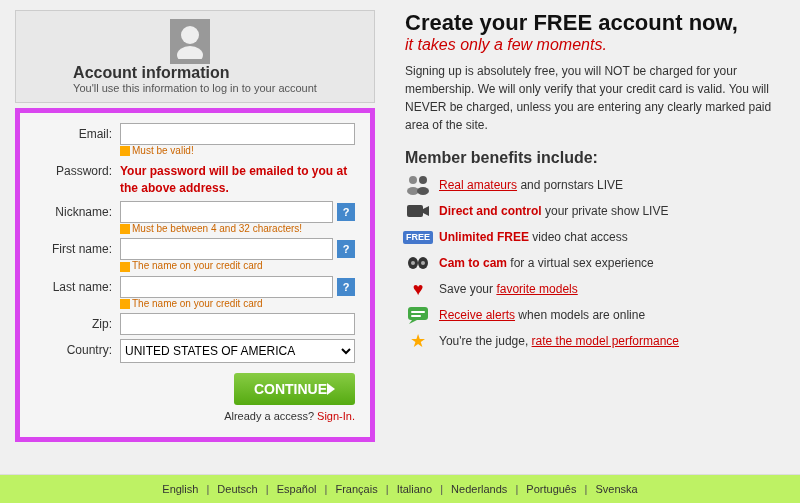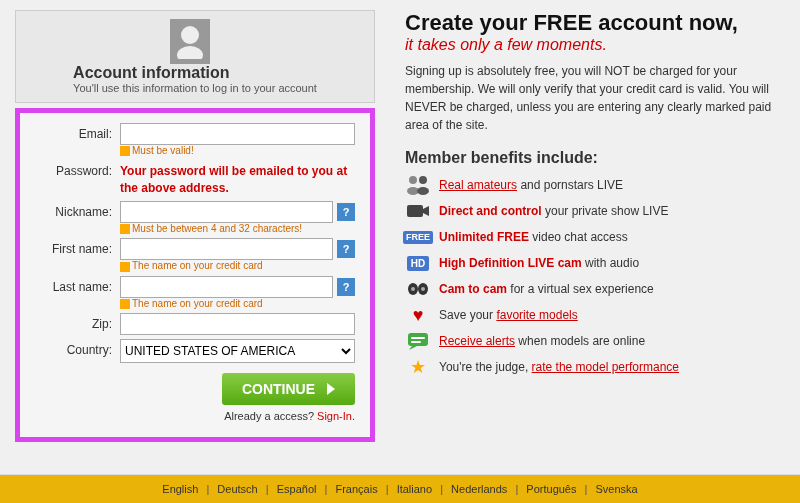--- a/index.html
+++ b/index.html
@@ -136,21 +136,21 @@
       background: linear-gradient(to bottom, #88cc44, #55aa11);
       color: #fff;
       border: none;
       padding: 8px 20px;
       font-size: 14px;
       font-weight: bold;
       cursor: pointer;
       border-radius: 3px;
       display: flex;
       align-items: center;
-      gap: 12px;
+      gap: 0;
     }
     .continue-btn .arrow {
       width: 0;
       height: 0;
       border-top: 6px solid transparent;
       border-bottom: 6px solid transparent;
       border-left: 8px solid #fff;
     }
     .btn-row {
       display: flex;
@@ -212,21 +212,21 @@
     }
     .benefit-text em { font-style: normal; color: #cc0000; font-weight: bold; }
     .benefit-text a { color: #cc0000; text-decoration: underline; cursor: pointer; }
     
     .footer {
       text-align: center;
       padding: 8px;
       font-size: 11px;
       color: #555;
       border-top: 1px solid #ddd;
-      background: #eab308;
+      background: #bef264;
     }
     .footer a { color: #333; text-decoration: none; margin: 0 5px; }
     .password-row-field {
       padding-top: 3px;
     }
   </style>
 </head>
 <body>
 
 <div class="page-wrapper">
@@ -362,26 +362,20 @@
         <span class="benefit-text"><em>Direct and control</em> your private show LIVE</span>
       </div>
 
       <div class="benefit-item">
         <div class="benefit-icon">
           <div style="background:#4477cc;color:#fff;font-size:9px;font-weight:bold;padding:1px 3px;border-radius:2px;line-height:1.2;">FREE</div>
         </div>
         <span class="benefit-text"><em>Unlimited FREE</em> video chat access</span>
       </div>
 
-      <div class="benefit-item">
-        <div class="benefit-icon">
-          <div style="background:#4477cc;color:#fff;font-size:10px;font-weight:bold;padding:1px 4px;border-radius:2px;line-height:1.3;">HD</div>
-        </div>
-        <span class="benefit-text"><em>High Definition LIVE cam</em> with audio</span>
-      </div>
 
       <div class="benefit-item">
         <div class="benefit-icon">
           <svg width="24" height="16" viewBox="0 0 24 16">
             <ellipse cx="7" cy="8" rx="5" ry="6" fill="#333"></ellipse>
             <circle cx="7" cy="8" r="2" fill="#aaa"></circle>
             <ellipse cx="17" cy="8" rx="5" ry="6" fill="#333"></ellipse>
             <circle cx="17" cy="8" r="2" fill="#aaa"></circle>
           </svg>
         </div>

